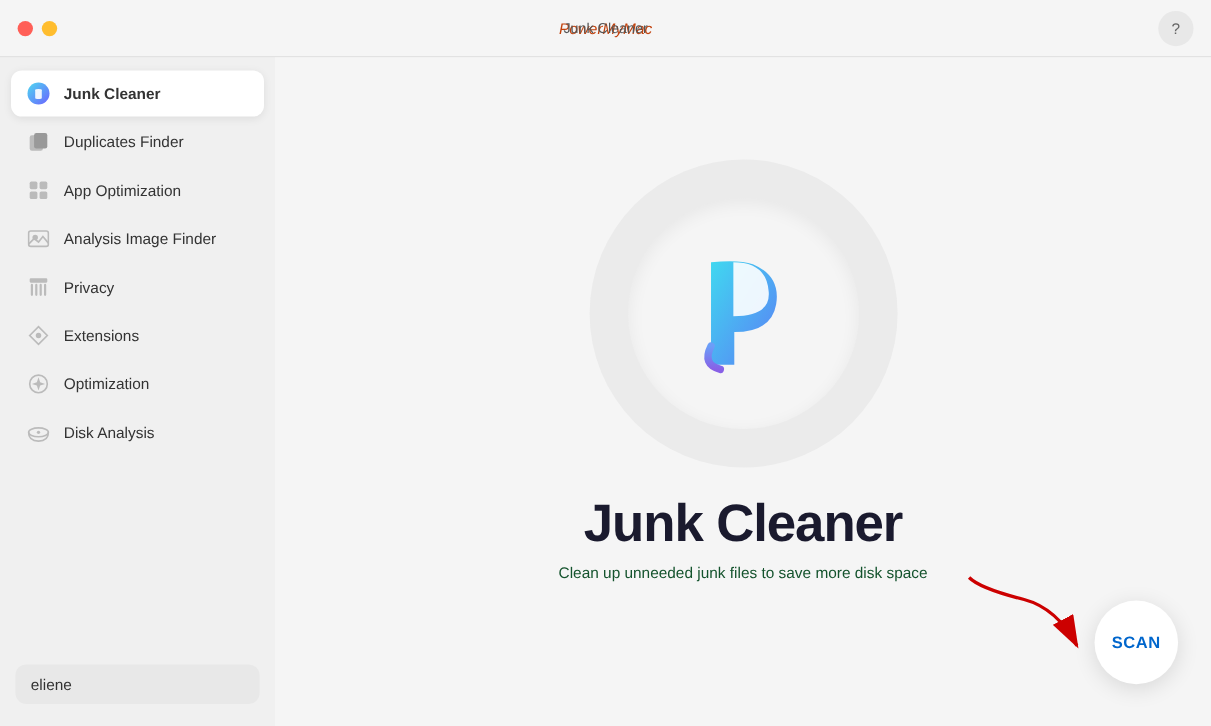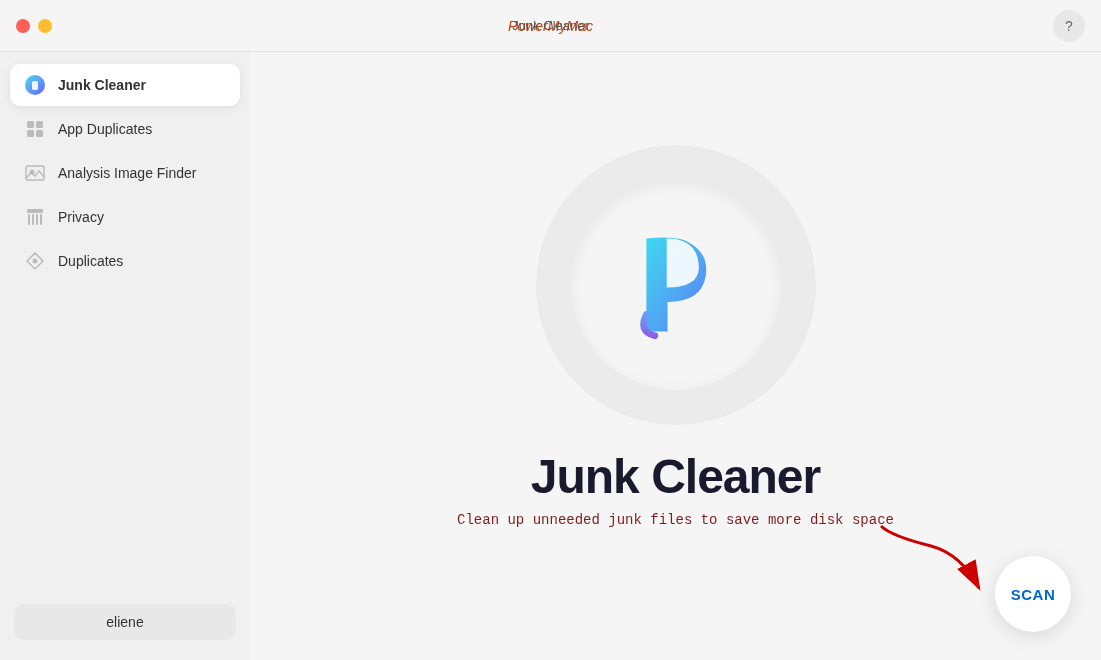--- a/index.html
+++ b/index.html
@@ -129,21 +129,21 @@
 
     .user-button {
       width: 100%;
       padding: 10px 14px;
       border-radius: 10px;
       background: #e8e8e8;
       border: none;
       font-size: 14px;
       color: #333;
       cursor: pointer;
-      text-align: center;
+      text-align: left;
     }
 
     
     .content {
       flex: 1;
       background: #f5f5f5;
       display: flex;
       flex-direction: column;
       align-items: center;
       justify-content: center;
@@ -188,29 +188,28 @@
     .main-title {
       font-size: 48px;
       font-weight: 800;
       color: #1a1a2e;
       letter-spacing: -1px;
       margin-top: 8px;
     }
 
     .main-subtitle {
       font-size: 14px;
-      color: #7f1d1d;
+      color: #14532d;
       margin-top: -8px;
-      font-family: Liberation Mono, monospace;
     }
 
     
     .scan-button-wrapper {
       position: absolute;
-      bottom: 28px;
+      bottom: 38px;
       right: 30px;
     }
 
     .scan-button {
       width: 76px;
       height: 76px;
       border-radius: 50%;
       background: white;
       border: none;
       box-shadow: 0 4px 20px rgba(0,0,0,0.12);
@@ -260,31 +259,40 @@
               <stop offset="100%" stop-color="#6c63ff"></stop>
             </linearGradient>
           </defs>
           <circle cx="11" cy="11" r="10" fill="url(#junkGrad)"></circle>
           <path d="M8 8 Q8 7 11 7 Q14 7 14 8 L14 15 Q14 16 11 16 Q8 16 8 15 Z" fill="white" opacity="0.9"></path>
         </svg>
       </div>
       <span>Junk Cleaner</span>
     </div>
 
+    <div class="sidebar-item">
+      <div class="item-icon">
+        <svg width="20" height="20" viewBox="0 0 20 20" fill="#aaa">
+          <rect x="2" y="4" width="12" height="14" rx="2" fill="#bbb"></rect>
+          <rect x="6" y="2" width="12" height="14" rx="2" fill="#999"></rect>
+        </svg>
+      </div>
+      <span>Duplicates Finder</span>
+    </div>
 
     <div class="sidebar-item">
       <div class="item-icon">
         <svg width="20" height="20" viewBox="0 0 20 20" fill="#aaa">
           <rect x="2" y="2" width="7" height="7" rx="1.5" fill="#bbb"></rect>
           <rect x="11" y="2" width="7" height="7" rx="1.5" fill="#bbb"></rect>
           <rect x="2" y="11" width="7" height="7" rx="1.5" fill="#bbb"></rect>
           <rect x="11" y="11" width="7" height="7" rx="1.5" fill="#bbb"></rect>
         </svg>
       </div>
-      <span>App Duplicates</span>
+      <span>App Optimization</span>
     </div>
 
 
     <div class="sidebar-item">
       <div class="item-icon">
         <svg width="20" height="20" viewBox="0 0 20 20" fill="#bbb">
           <rect x="1" y="3" width="18" height="14" rx="2" fill="none" stroke="#bbb" stroke-width="1.5"></rect>
           <circle cx="7" cy="9" r="2.5" fill="#bbb"></circle>
           <path d="M1 15 L6 10 L10 13 L14 8 L19 14" fill="none" stroke="#bbb" stroke-width="1.5"></path>
         </svg>
@@ -305,25 +313,44 @@
       <span>Privacy</span>
     </div>
 
     <div class="sidebar-item">
       <div class="item-icon">
         <svg width="20" height="20" viewBox="0 0 20 20" fill="#bbb">
           <path d="M2 10 L10 2 L18 10 L10 18 Z" fill="none" stroke="#bbb" stroke-width="1.5"></path>
           <circle cx="10" cy="10" r="2.5" fill="#bbb"></circle>
         </svg>
       </div>
-      <span>Duplicates</span>
-    </div>
-
-
-
+      <span>Extensions</span>
+    </div>
+
+
+    <div class="sidebar-item">
+      <div class="item-icon">
+        <svg width="20" height="20" viewBox="0 0 20 20" fill="#bbb">
+          <circle cx="10" cy="10" r="8" fill="none" stroke="#bbb" stroke-width="1.5"></circle>
+          <path d="M10 4 L11.5 8.5 L16 10 L11.5 11.5 L10 16 L8.5 11.5 L4 10 L8.5 8.5 Z" fill="#bbb"></path>
+        </svg>
+      </div>
+      <span>Optimization</span>
+    </div>
+
+    <div class="sidebar-item">
+      <div class="item-icon">
+        <svg width="20" height="20" viewBox="0 0 20 20" fill="#bbb">
+          <ellipse cx="10" cy="10" rx="9" ry="4" fill="none" stroke="#bbb" stroke-width="1.5"></ellipse>
+          <path d="M1 10 Q1 18 10 18 Q19 18 19 10" fill="none" stroke="#bbb" stroke-width="1.5"></path>
+          <circle cx="10" cy="10" r="1.5" fill="#bbb"></circle>
+        </svg>
+      </div>
+      <span>Disk Analysis</span>
+    </div>
 
     <div class="sidebar-bottom">
       <button class="user-button">eliene</button>
     </div>
   </div>
 
   <div class="content">
 
     <div class="center-content">
       <div class="logo-circle-outer">

